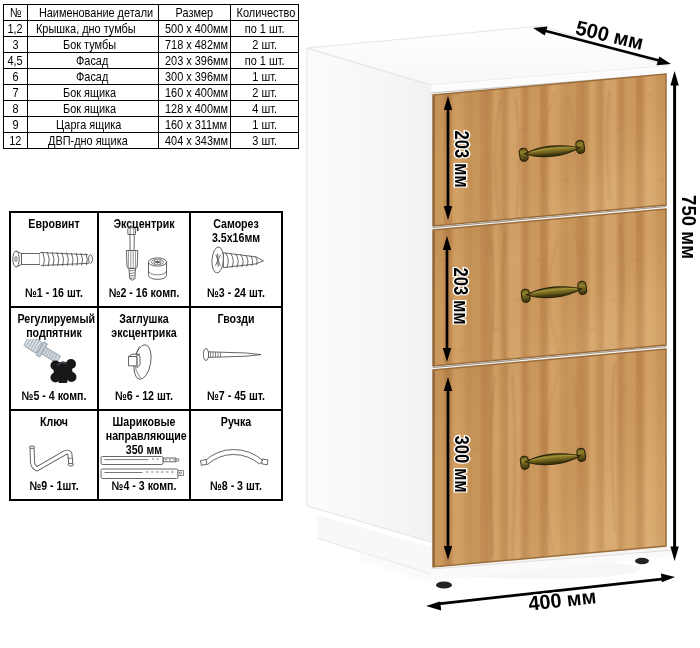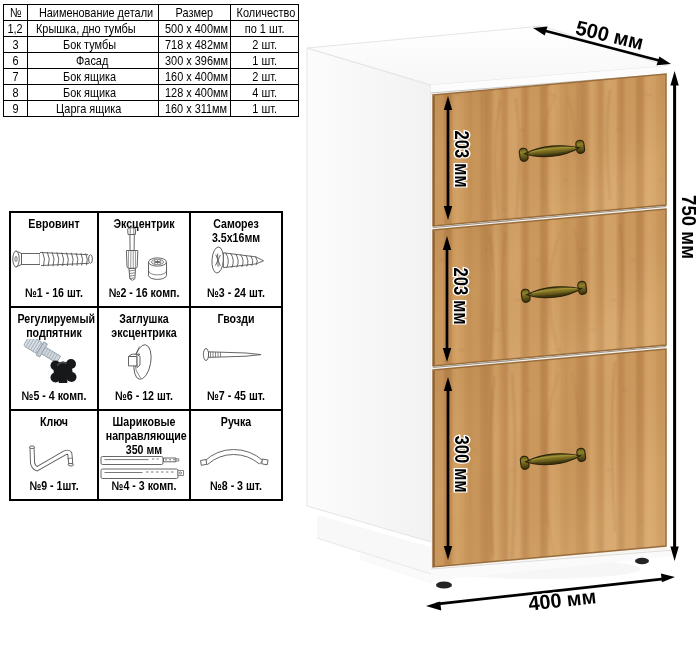--- a/index.html
+++ b/index.html
@@ -245,20 +245,26 @@
         <td><span>по 1 шт.</span></td>
       </tr>
 
   <tr>
         <td><span>3</span></td>
         <td class="nm"><span>Бок тумбы</span></td>
         <td><span>718 х 482мм</span></td>
         <td><span>2 шт.</span></td>
       </tr>
 
+  <tr>
+        <td><span>4,5</span></td>
+        <td class="nm"><span>Фасад</span></td>
+        <td><span>203 х 396мм</span></td>
+        <td><span>по 1 шт.</span></td>
+      </tr>
 
   <tr>
         <td><span>6</span></td>
         <td class="nm"><span>Фасад</span></td>
         <td><span>300 х 396мм</span></td>
         <td><span>1 шт.</span></td>
       </tr>
 
   <tr>
         <td><span>7</span></td>
@@ -276,20 +282,26 @@
 
   <tr>
         <td><span>9</span></td>
         <td class="nm"><span>Царга ящика</span></td>
         <td><span>160 х 311мм</span></td>
         <td><span>1 шт.</span></td>
       </tr>
 
 
 
+  <tr>
+        <td><span>12</span></td>
+        <td class="nm"><span>ДВП-дно ящика</span></td>
+        <td><span>404 х 343мм</span></td>
+        <td><span>3 шт.</span></td>
+      </tr>
 </tbody>
   </table>
 
 <table class="hw">
   <colgroup>
       <col style="width:88px">
       <col style="width:92px">
       <col style="width:92px">
     </colgroup>
   <tbody>

